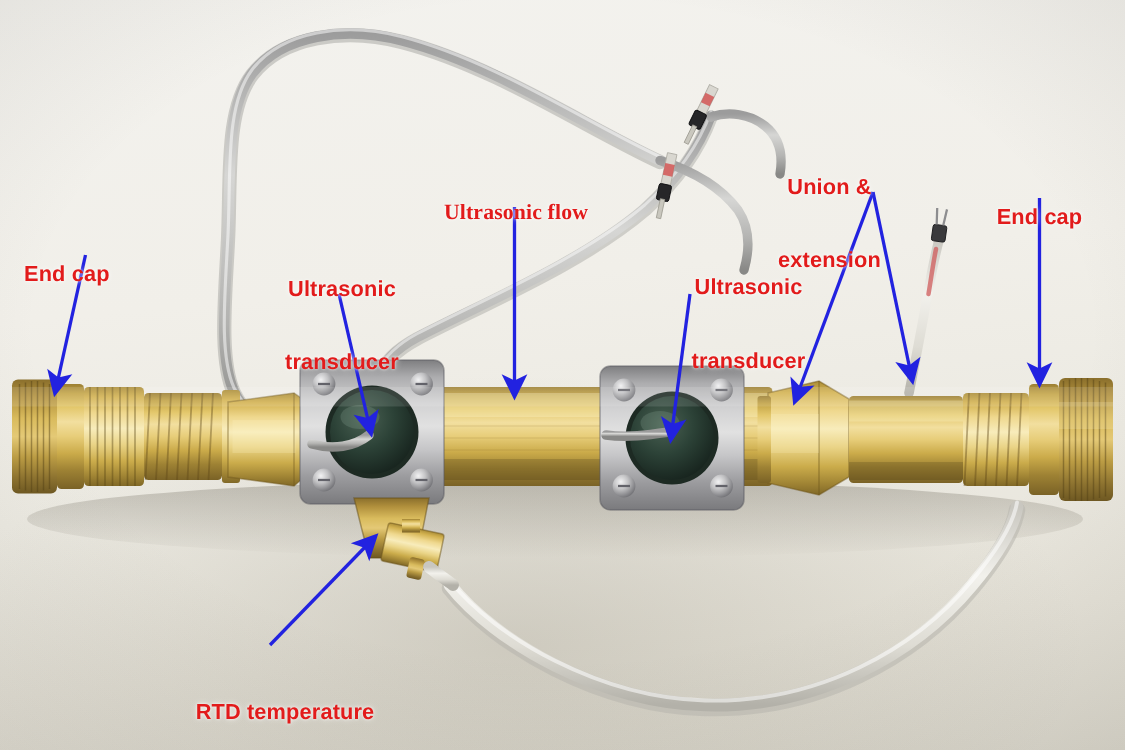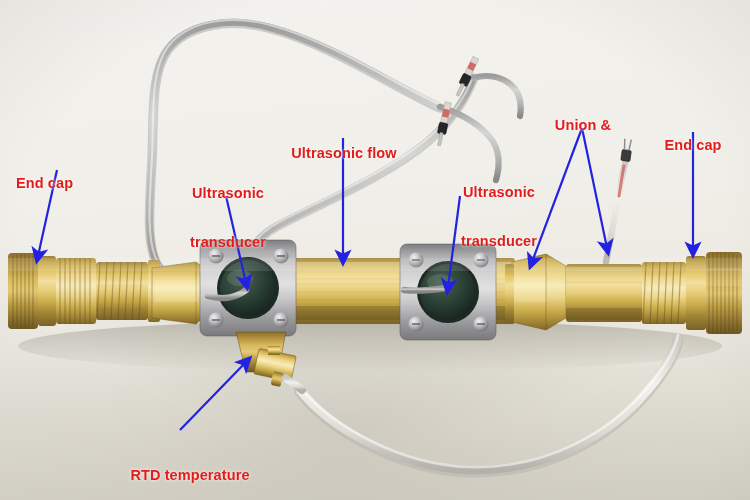--- a/index.html
+++ b/index.html
@@ -362,31 +362,32 @@
 
   <div class="lbl" style="left:16px; top:143px;">
     <div>End cap</div>
   </div>
 
   <div class="lbl ctr" style="left:176px; top:153px; width:104px;">
     <div>Ultrasonic</div>
     <div>transducer</div>
   </div>
 
-  <div class="lbl ctr" style="left:281px; top:113px; width:126px;">
+  <div class="lbl ctr" style="left:281px; top:102px; width:126px;font-family:Liberation Serif, serif;">
     <div>Ultrasonic flow</div>
   </div>
 
   <div class="lbl ctr" style="left:447px; top:152px; width:104px;">
     <div>Ultrasonic</div>
     <div>transducer</div>
   </div>
 
-  <div class="lbl ctr" style="left:531px; top:85px; width:104px;">
+  <div class="lbl ctr" style="left:501px; top:85px; width:104px;">
     <div>Union &amp;</div>
+    <div>extension</div>
   </div>
 
   <div class="lbl ctr" style="left:650px; top:105px; width:86px;">
     <div>End cap</div>
   </div>
 
   <div class="lbl ctr" style="left:100px; top:435px; width:180px;">
     <div>RTD temperature</div>
     
   </div>

